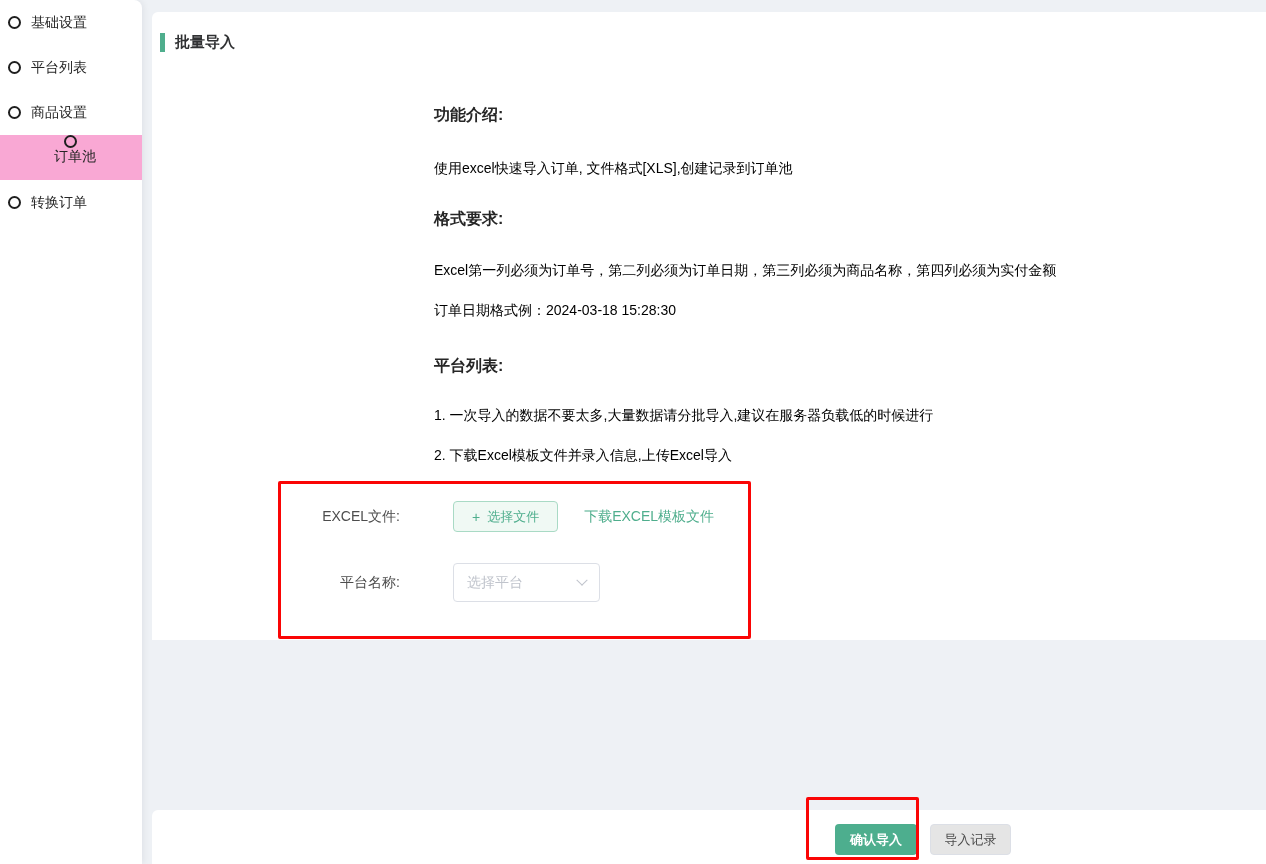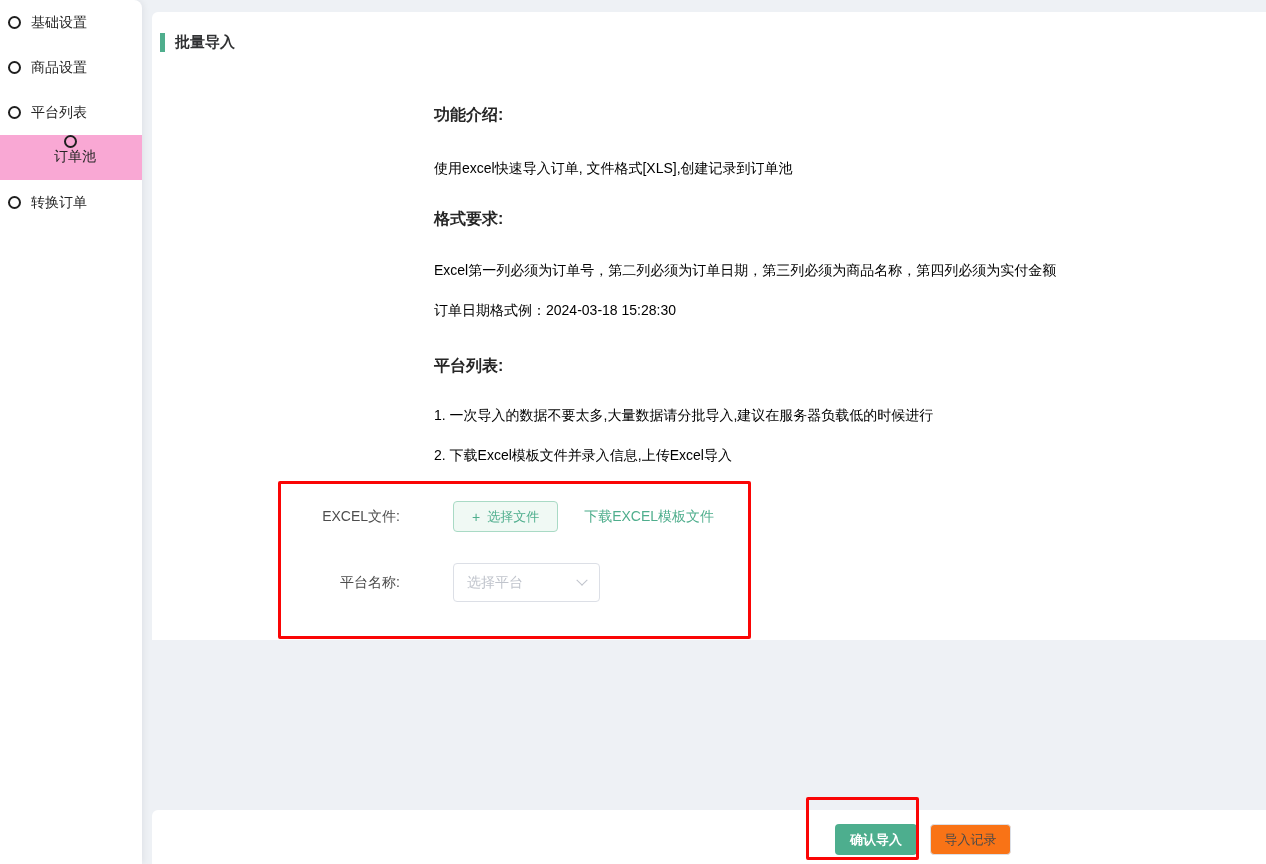--- a/index.html
+++ b/index.html
@@ -129,21 +129,21 @@
     background:#4dae8e;
     border:none; border-radius:4px;
     color:#ffffff;
     font-size:13px; font-weight:bold;
     cursor:pointer;
     font-family:inherit;
   }
   .btn-records {
     position:absolute; left:778px; top:14px;
     width:81px; height:31px;
-    background:#f97316;
+    background:#e5e5e5;
     border:1px solid #dcdfe6; border-radius:4px;
     color:#4a4a4a;
     font-size:13px;
     cursor:pointer;
     font-family:inherit;
   }
 
   
   .red-box {
     position:absolute;
@@ -158,25 +158,25 @@
 </head>
 <body>
 
 <nav class="sidebar">
   <div class="side-item">
     <span class="circle-icon"></span>
     <span>基础设置</span>
   </div>
   <div class="side-item">
     <span class="circle-icon"></span>
+    <span>平台列表</span>
+  </div>
+  <div class="side-item">
+    <span class="circle-icon"></span>
     <span>商品设置</span>
-  </div>
-  <div class="side-item">
-    <span class="circle-icon"></span>
-    <span>平台列表</span>
   </div>
   <div class="side-item active">
     <span class="circle-icon"></span>
     <span>订单池</span>
   </div>
   <div class="side-item">
     <span class="circle-icon"></span>
     <span>转换订单</span>
   </div>
 </nav>

